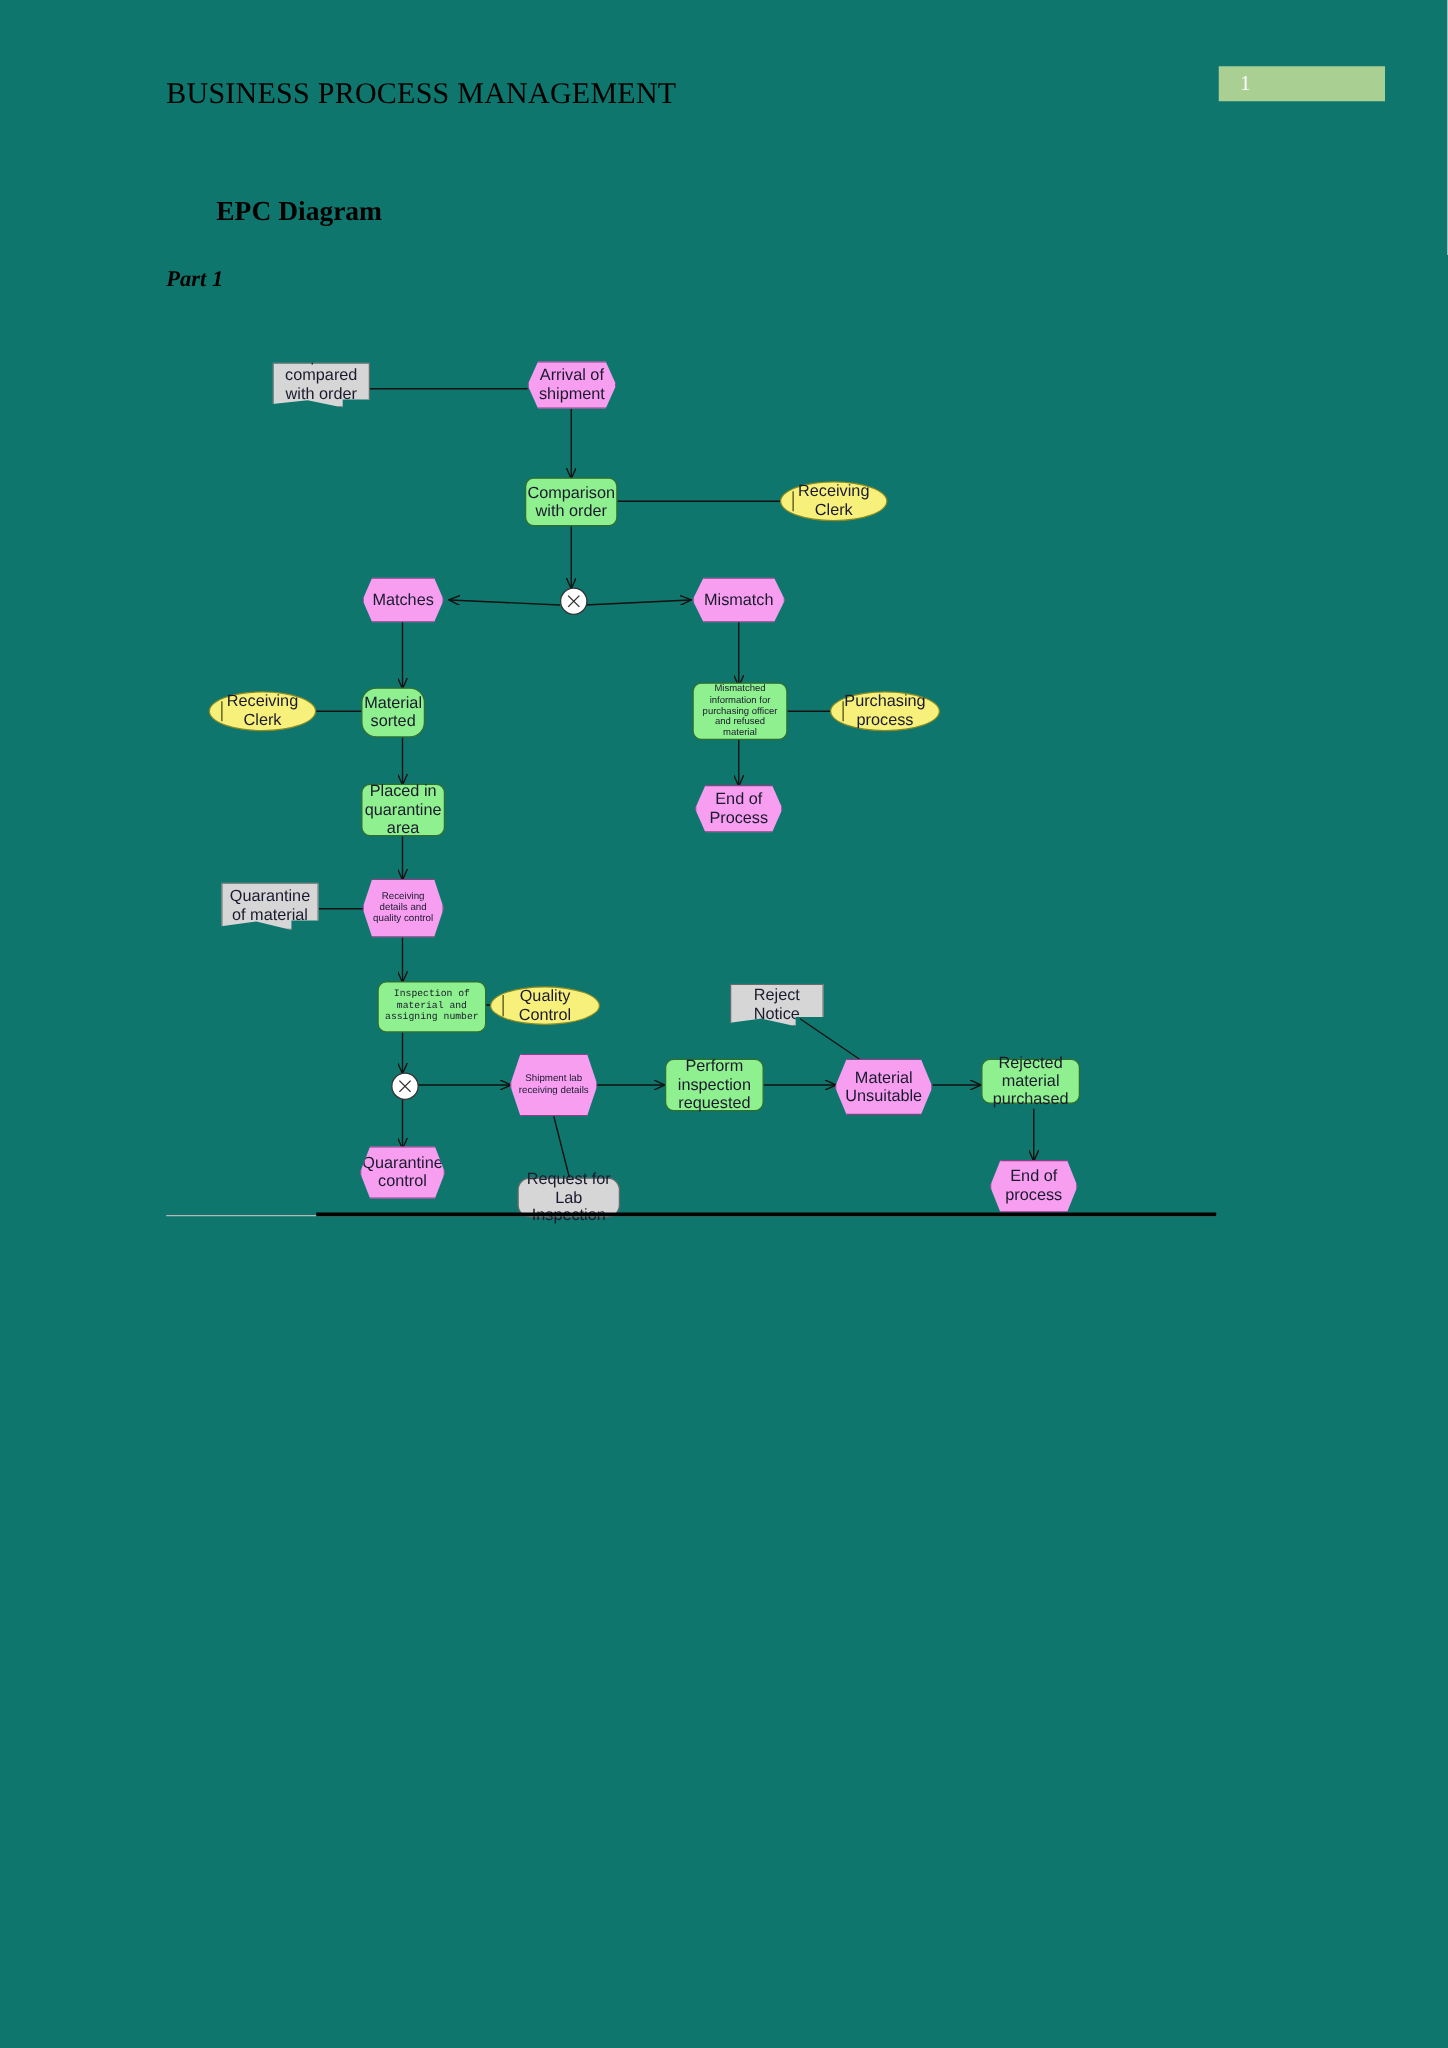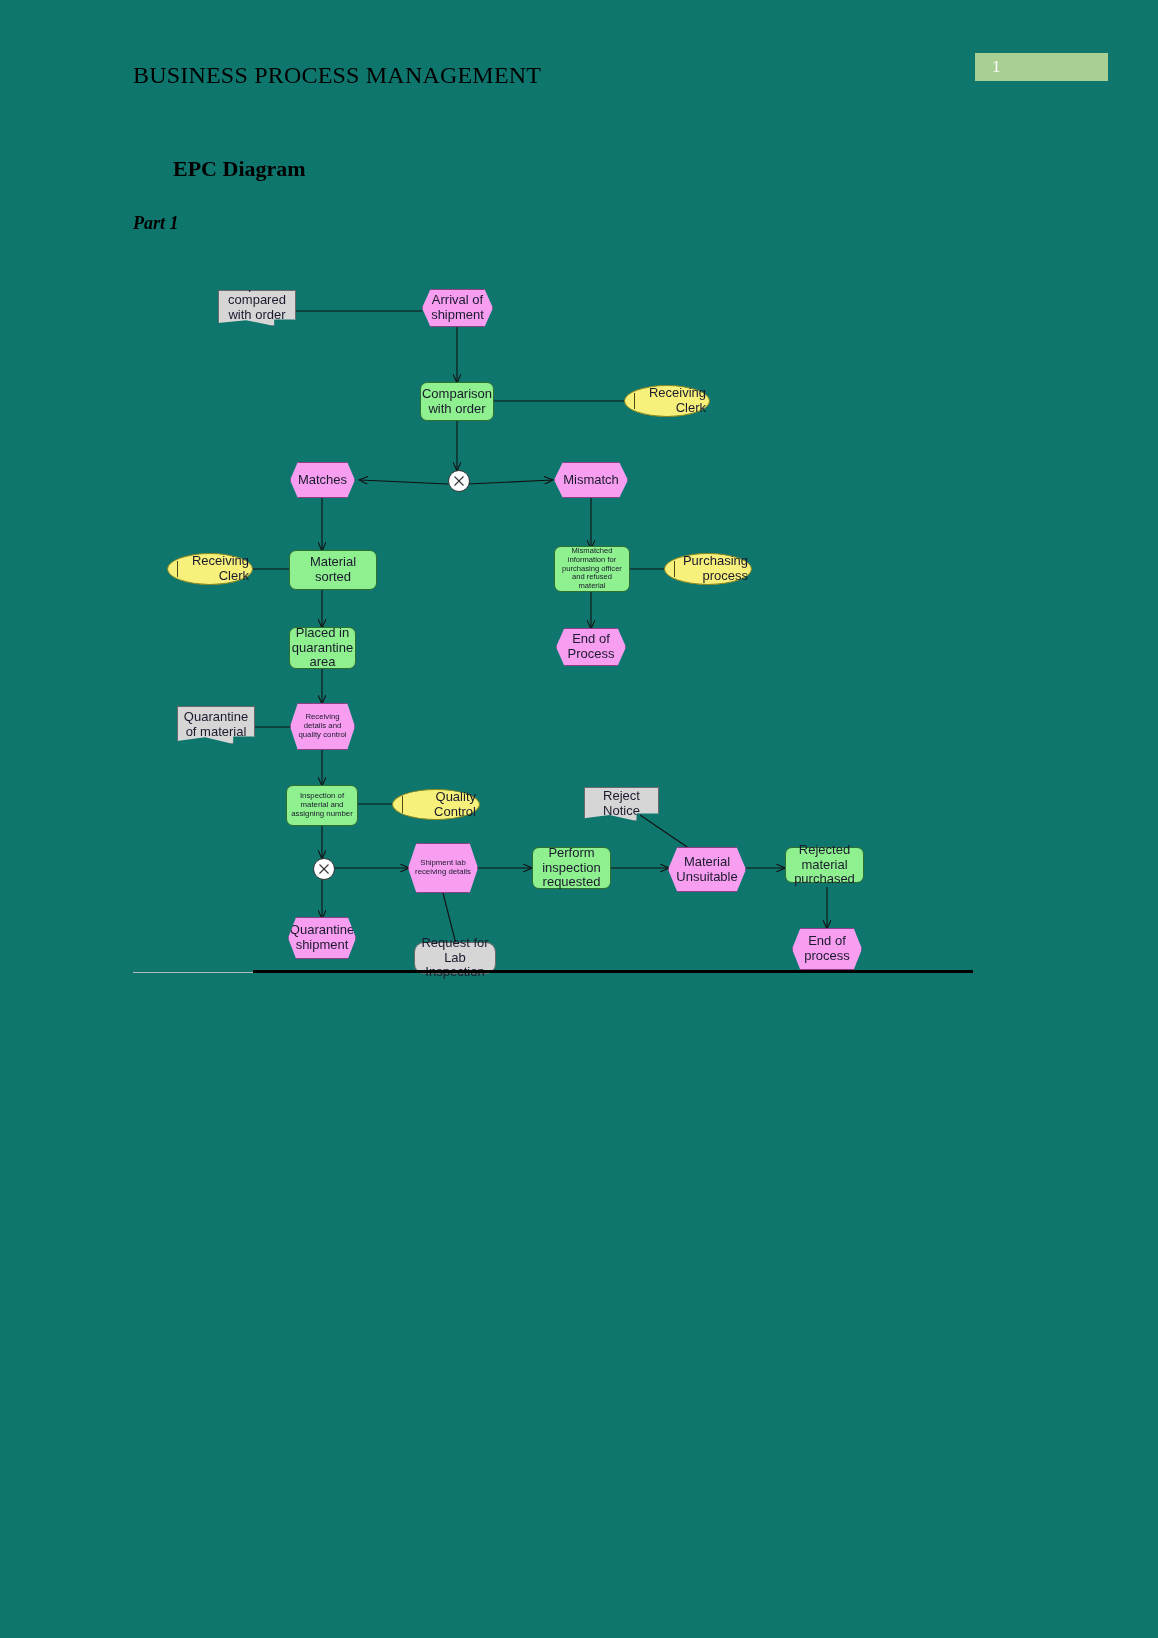--- a/index.html
+++ b/index.html
@@ -118,21 +118,20 @@
     border: 1px solid #8c3f86;
     clip-path: polygon(12% 0%, 88% 0%, 100% 50%, 88% 100%, 12% 100%, 0% 50%);
     border-radius: 0;
   }
 
   
   .n-org {
     background: #f7f07a;
     border: 1px solid #8a8a22;
     border-radius: 50%;
-    text-align: right;
   }
   .n-org::before {
     content: "";
     position: absolute;
     left: 9px;
     top: 22%;
     width: 1px;
     height: 56%;
     background: #4a4a12;
   }
@@ -260,21 +259,21 @@
   </div>
 
   <div class="node n-event" style="left:554px; top:462px; width:74px; height:36px;">
     <span>Mismatch</span>
   </div>
 
   <div class="node n-org" style="left:167px; top:553px; width:86px; height:32px;">
     <span>Receiving Clerk</span>
   </div>
 
-  <div class="node n-function" style="left:289px; top:550px; width:88px; height:40px;">
+  <div class="node n-function" style="left:289px; top:550px; width:51px; height:40px;border-radius:12px;">
     <span>Material sorted</span>
   </div>
 
   <div class="node n-function" style="left:554px; top:546px; width:76px; height:46px; font-size:7.6px;">
     <span>Mismatched information for purchasing officer and refused material</span>
   </div>
 
   <div class="node n-org" style="left:664px; top:553px; width:88px; height:32px;">
     <span>Purchasing process</span>
   </div>
@@ -289,21 +288,21 @@
 
   <div class="node n-doc" style="left:177px; top:706px; width:78px; height:38px;
               clip-path: polygon(0% 0%, 100% 0%, 100% 80%, 72% 80%, 72% 100%, 36% 82%, 0% 92%);">
     <span>Quarantine of material</span>
   </div>
 
   <div class="node n-event" style="left:290px; top:703px; width:65px; height:47px; font-size:7.8px;">
     <span>Receiving details and quality control</span>
   </div>
 
-  <div class="node n-function" style="left:286px; top:785px; width:72px; height:41px; font-size:7.8px;">
+  <div class="node n-function" style="left:302px; top:785px; width:87px; height:41px; font-size:7.8px;font-family:Liberation Mono, monospace;">
     <span>Inspection of material and assigning number</span>
   </div>
 
   <div class="node n-org" style="left:392px; top:789px; width:88px; height:31px;">
     <span>Quality Control</span>
   </div>
 
   <div class="n-xor" style="left:313px; top:858px;">
     <svg width="20" height="20">
         <g stroke="#333" stroke-width="1.1">
@@ -328,21 +327,21 @@
 
   <div class="node n-event" style="left:668px; top:847px; width:78px; height:45px;">
     <span>Material Unsuitable</span>
   </div>
 
   <div class="node n-function" style="left:785px; top:847px; width:79px; height:36px;justify-content:center;">
     <span>Rejected material purchased</span>
   </div>
 
   <div class="node n-event" style="left:288px; top:917px; width:68px; height:42px;">
-    <span>Quarantine shipment</span>
+    <span>Quarantine control</span>
   </div>
 
   <div class="node n-doc" style="left:414px; top:942px; width:82px; height:32px;border-radius:10px;">
     <span>Request for Lab Inspection</span>
   </div>
 
   <div class="node n-event" style="left:792px; top:928px; width:70px; height:42px;">
     <span>End of process</span>
   </div>
 

